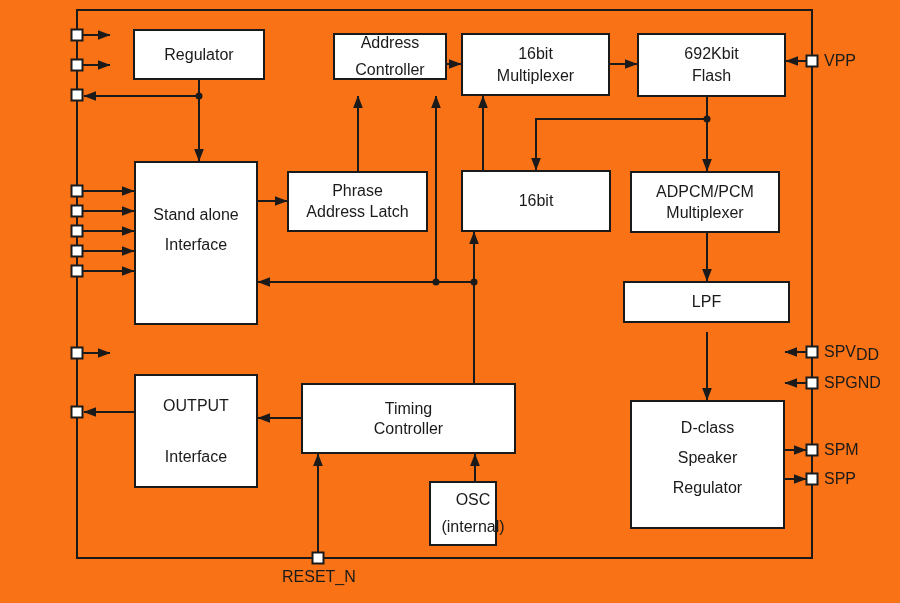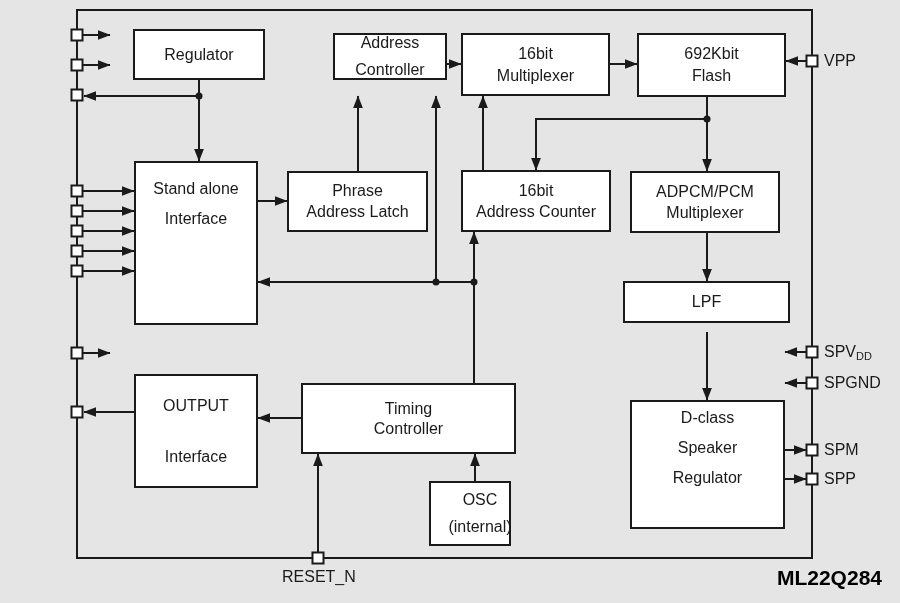--- a/index.html
+++ b/index.html
@@ -1,21 +1,21 @@
 <!DOCTYPE html>
 <html><head>
 <meta charset="utf-8">
 <style>
   html, body {
     margin: 0; padding: 0; background: #ffffff;
   }
   #canvas {
     position: relative;
     width: 900px; height: 603px;
-    background: #e5e5e5;
+    background: #f97316;
     font-family: "Liberation Sans", sans-serif;
     color: #1a1a1a;
     overflow: hidden;
   }
   #wire-layer { position: absolute; left: 0; top: 0; width: 900px; height: 603px; }
   #blocks-layer, #pins-layer { position: absolute; left: 0; top: 0; width: 0; height: 0; }
   .block {
     position: absolute;
     box-sizing: border-box;
     border: 2px solid #1a1a1a;
@@ -33,21 +33,21 @@
   .pin-label {
     position: absolute;
     font-size: 16px;
     line-height: 22px;
     height: 22px;
     white-space: nowrap;
     color: #1a1a1a;
     text-align: right;
   }
   .pin-label .sub {
-    font-size: 11px;
+    font-size: 16px;
     vertical-align: -3px;
   }
   #chip-name {
     position: absolute;
     right: 18px;
     top: 566px;
     font-size: 21px;
     font-weight: bold;
     color: #000000;
   }
@@ -124,59 +124,57 @@
         <div>Controller</div>
       </div>
       <div class="block" style="left: 461px; top: 33px; width: 149px; height: 63px; row-gap: 2px;">
         <div>16bit</div>
         <div>Multiplexer</div>
       </div>
       <div class="block" style="left: 637px; top: 33px; width: 149px; height: 64px; row-gap: 2px;">
         <div>692Kbit</div>
         <div>Flash</div>
       </div>
-      <div class="block vtop" style="left: 134px; top: 161px; width: 124px; height: 164px; row-gap: 10px; padding-top: 16px;">
+      <div class="block vtop" style="left: 134px; top: 161px; width: 124px; height: 164px; row-gap: 10px; padding-top: 42px;">
         <div>Stand alone</div>
         <div>Interface</div>
       </div>
       <div class="block" style="left: 287px; top: 171px; width: 141px; height: 61px; row-gap: 1px;">
         <div>Phrase</div>
         <div>Address Latch</div>
       </div>
       <div class="block" style="left: 461px; top: 170px; width: 150px; height: 62px; row-gap: 1px;">
         <div>16bit</div>
-        <div>Address Counter</div>
       </div>
       <div class="block" style="left: 630px; top: 171px; width: 150px; height: 62px; row-gap: 1px;">
         <div>ADPCM/PCM</div>
         <div>Multiplexer</div>
       </div>
       <div class="block" style="left: 623px; top: 281px; width: 167px; height: 42px; row-gap: 0px;">
         <div>LPF</div>
       </div>
       <div class="block" style="left: 134px; top: 374px; width: 124px; height: 114px; row-gap: 31px;">
         <div>OUTPUT</div>
         <div>Interface</div>
       </div>
       <div class="block" style="left: 301px; top: 383px; width: 215px; height: 71px; row-gap: 0;">
         <div>Timing</div>
         <div>Controller</div>
       </div>
-      <div class="block" style="left: 429px; top: 481px; width: 82px; height: 65px; row-gap: 7px; padding-left: 20px;">
+      <div class="block" style="left: 429px; top: 481px; width: 68px; height: 65px; row-gap: 7px; padding-left: 20px;">
         <div>OSC</div>
         <div>(internal)</div>
       </div>
-      <div class="block vtop" style="left: 630px; top: 400px; width: 155px; height: 129px; row-gap: 10px; padding-top: 6px;">
+      <div class="block vtop" style="left: 630px; top: 400px; width: 155px; height: 129px; row-gap: 10px; padding-top: 16px;">
         <div>D-class</div>
         <div>Speaker</div>
         <div>Regulator</div>
       </div>
     </div>
   <div id="pins-layer">
       <div class="pin-label" style="left: 282px; top: 566px;"><span>RESET_N</span></div>
       <div class="pin-label" style="left: 824px; top: 50px;"><span>VPP</span></div>
       <div class="pin-label" style="left: 824px; top: 341px;"><span>SPV</span><span class="sub">DD</span></div>
       <div class="pin-label" style="left: 824px; top: 372px;"><span>SPGND</span></div>
       <div class="pin-label" style="left: 824px; top: 439px;"><span>SPM</span></div>
       <div class="pin-label" style="left: 824px; top: 468px;"><span>SPP</span></div>
     </div>
-  <div id="chip-name">ML22Q284</div>
 </div>
 
 </body></html>

